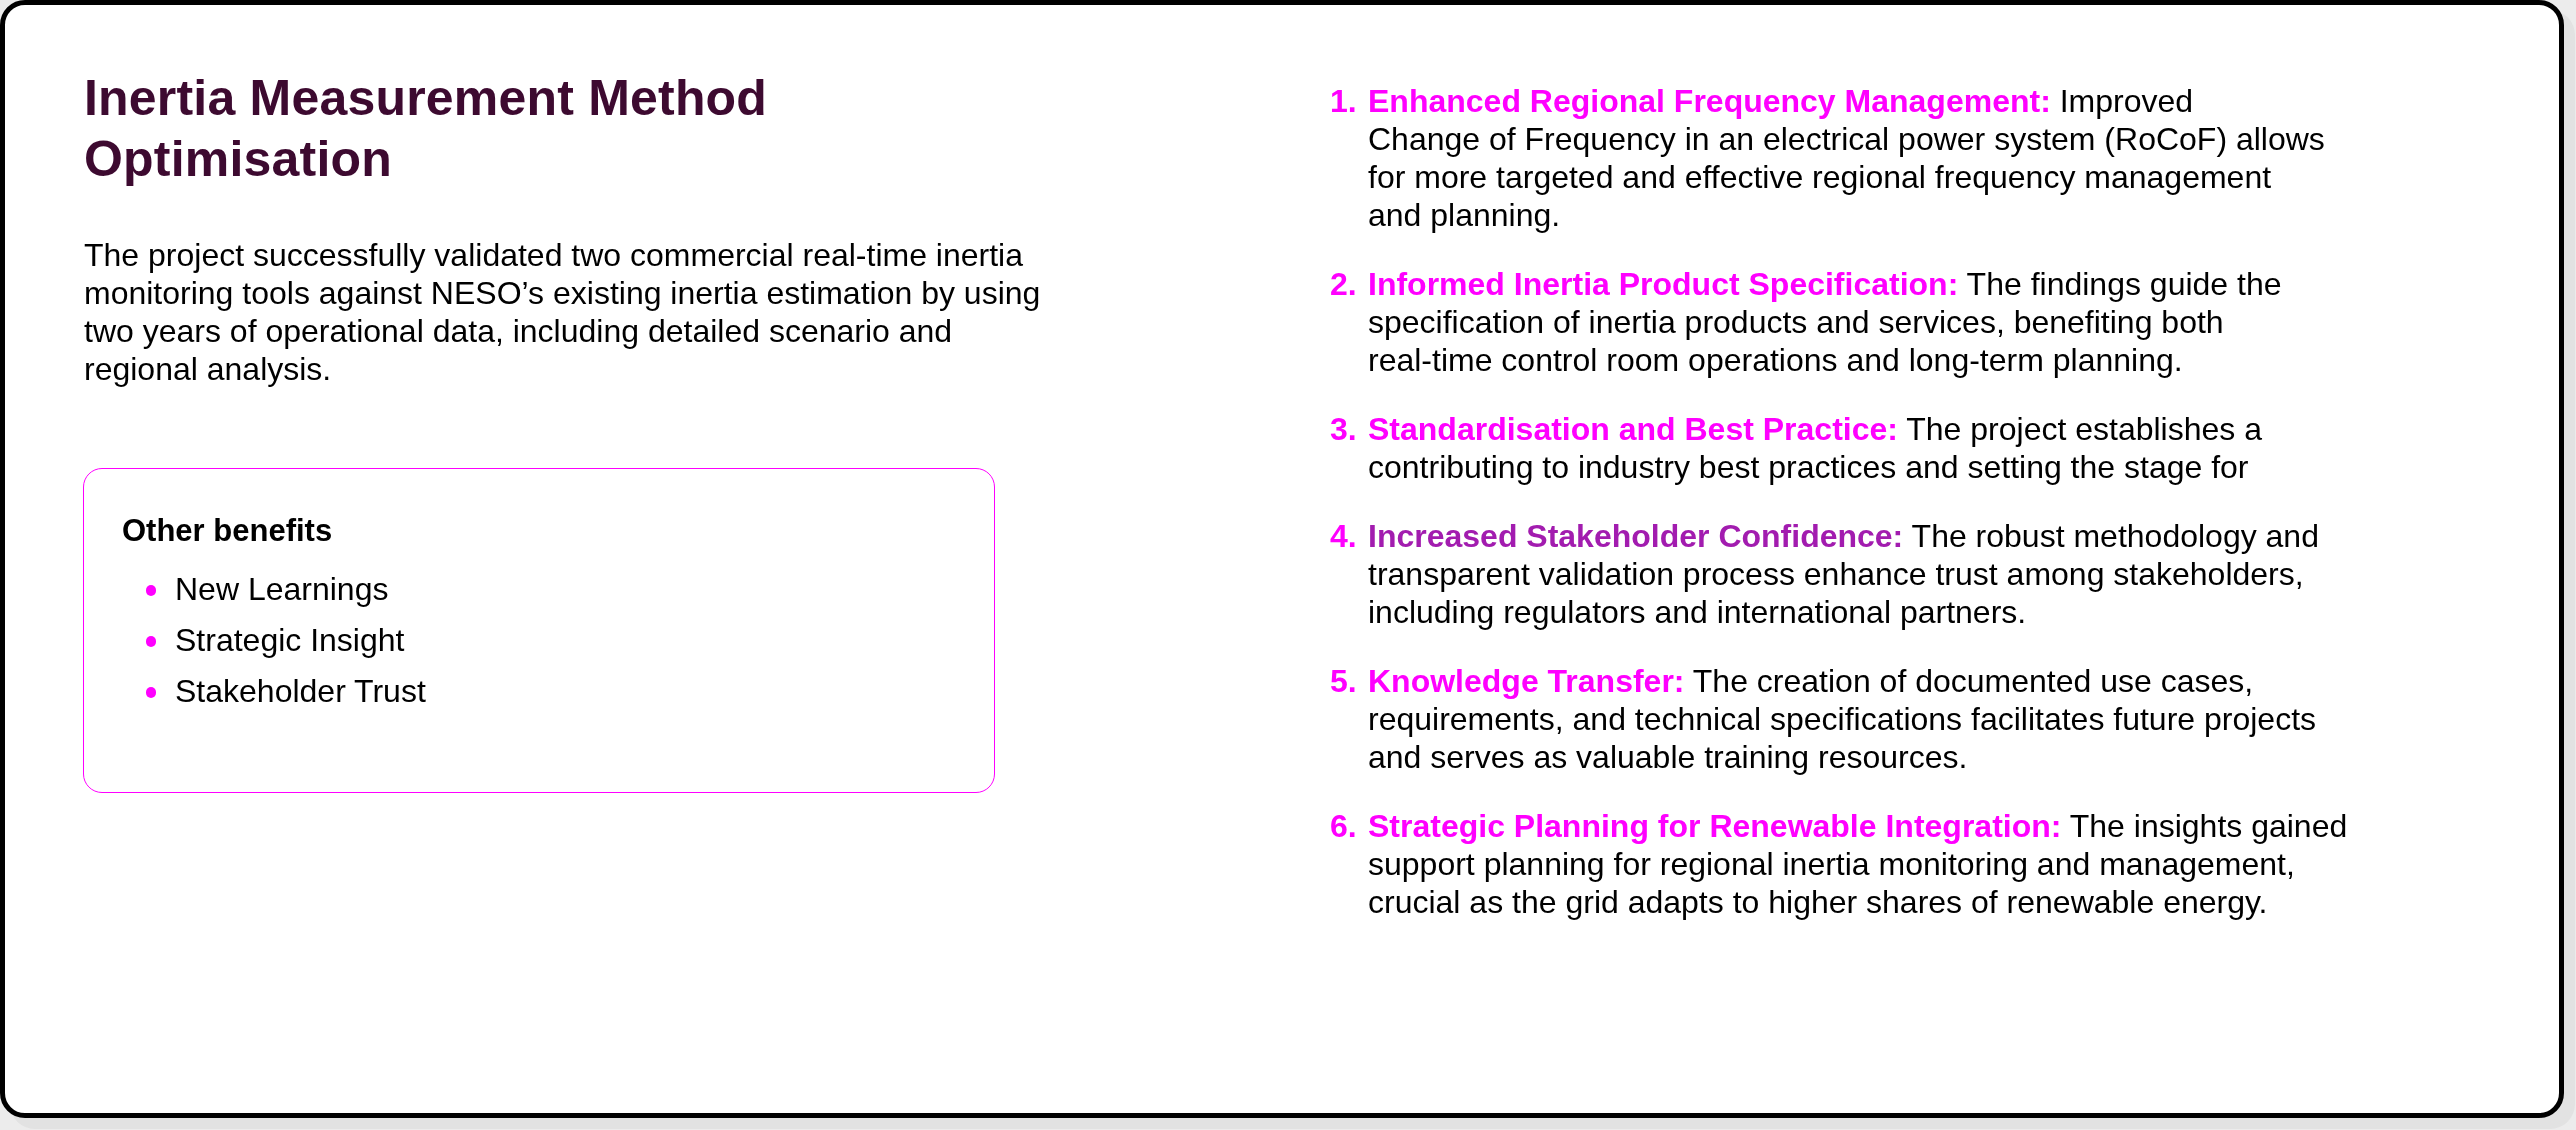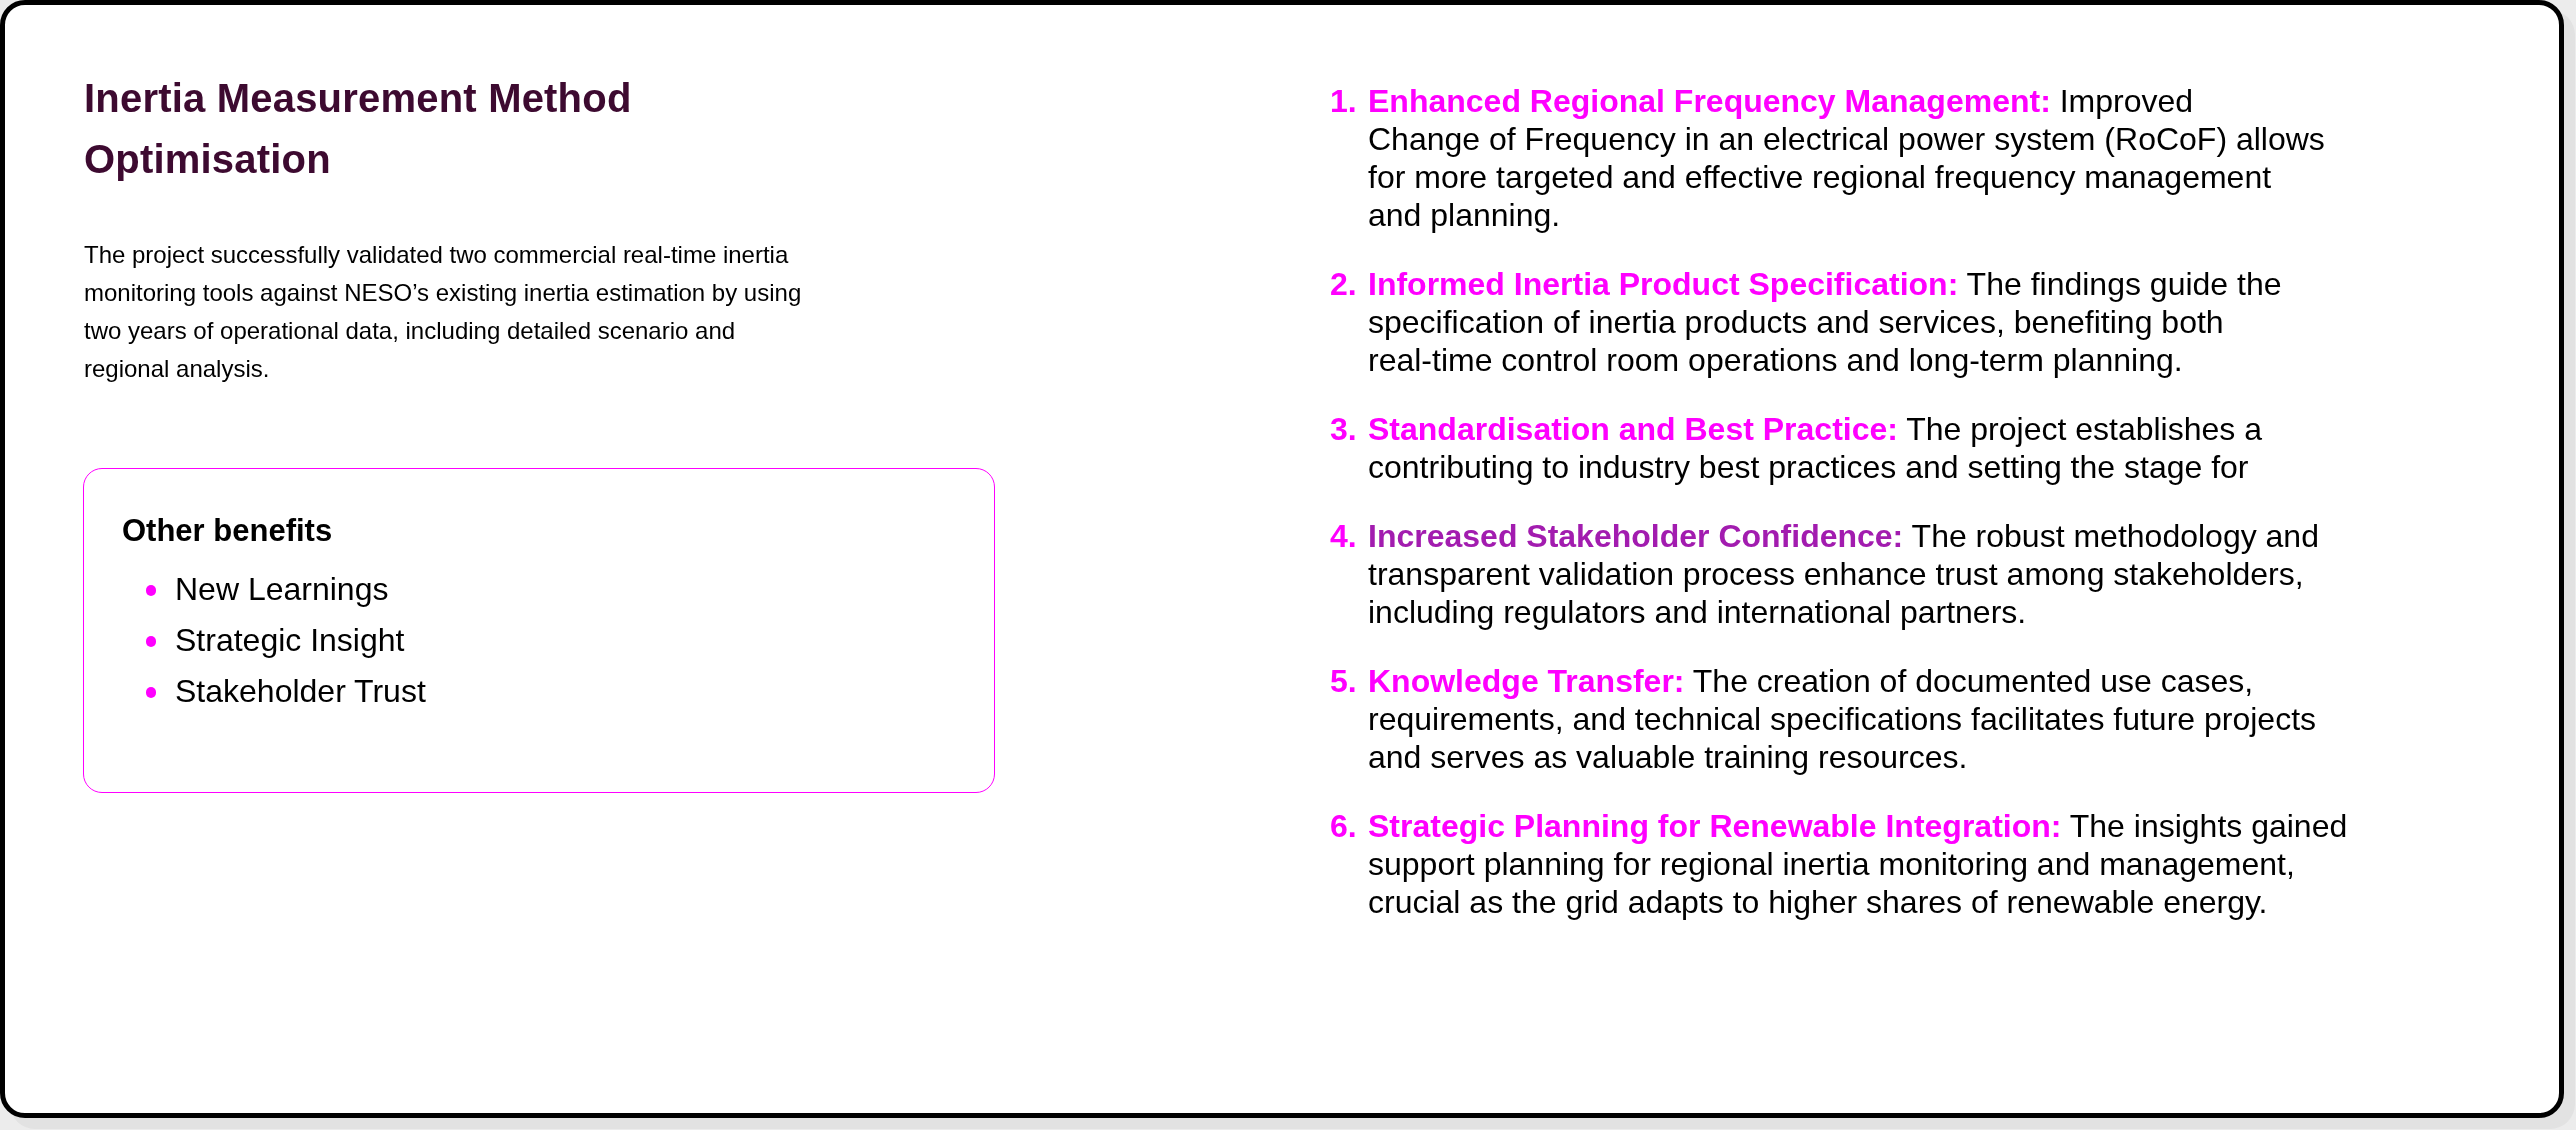--- a/index.html
+++ b/index.html
@@ -15,27 +15,27 @@
     border-radius: 25px; background: #e2e2e2;
   }
   .card {
     position: absolute; left: 0; top: 0;
     width: 2554px; height: 1108px;
     border: 5.8px solid #000; border-radius: 25px;
     background: #fff;
   }
   .title {
     position: absolute; left: 79px; top: 63px;
-    margin: 0; font-weight: 700; font-size: 40px; line-height: 61px;
+    margin: 0; font-weight: 700; font-size: 50px; line-height: 61px;
     letter-spacing: 0.2px;
   }
   .title .line { display: block; white-space: nowrap; }
   .intro {
     position: absolute; left: 79px; top: 231px;
-    margin: 0; font-size: 24px; line-height: 38px; color: #000;
+    margin: 0; font-size: 32px; line-height: 38px; color: #000;
   }
   .intro .line { display: block; white-space: nowrap; }
   .benefits-box {
     position: absolute; left: 78px; top: 463px;
     width: 910px; height: 323px;
     border: 1.9px solid; border-radius: 19px;
   }
   .benefits-title {
     position: absolute; left: 38px; top: 43px;
     margin: 0; font-weight: 700; font-size: 31px; line-height: 38px; color: #000;

